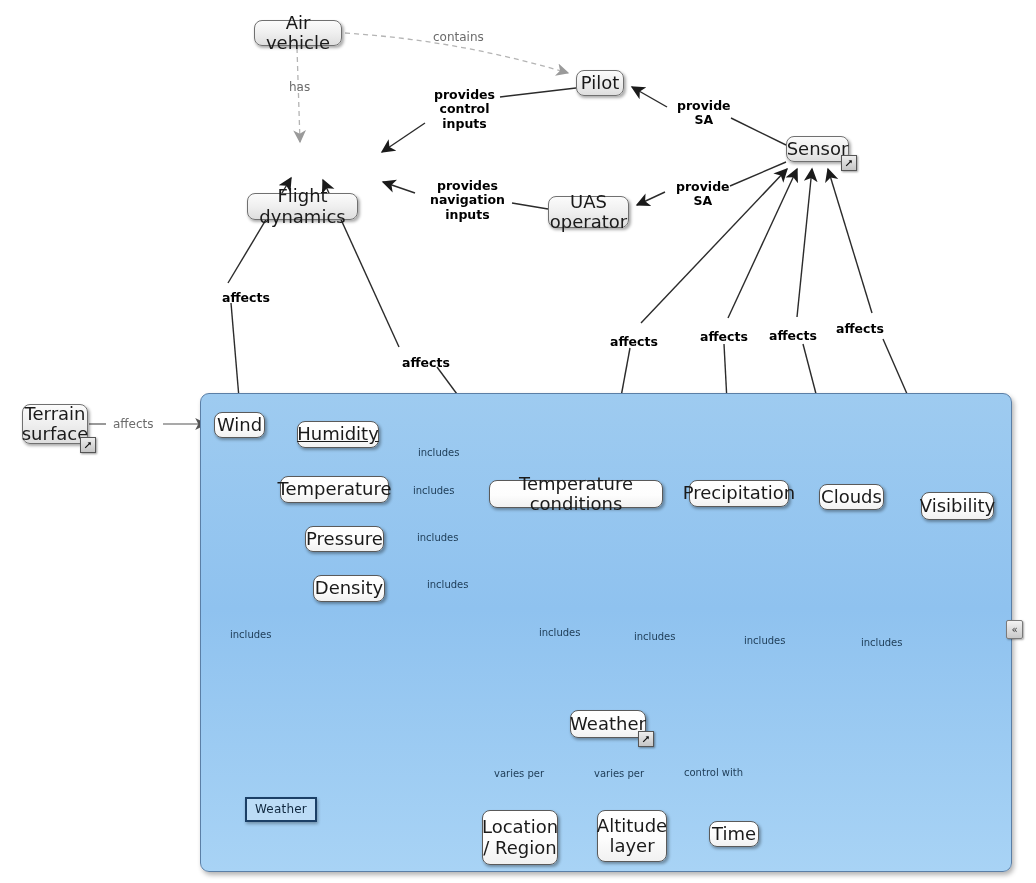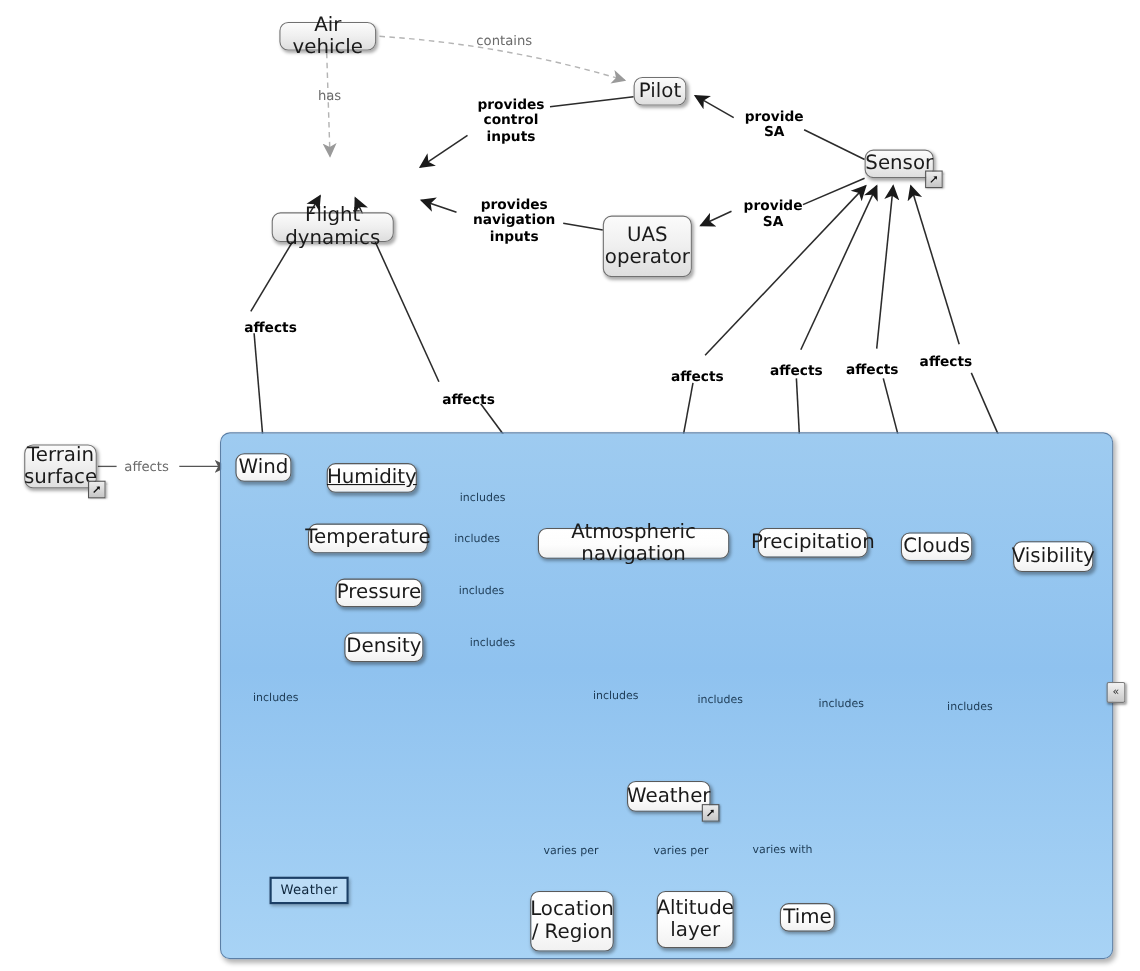--- a/index.html
+++ b/index.html
@@ -198,33 +198,33 @@
   <div class="panel-title" style="left:245px;top:797px;">Weather</div>
 
   <div id="node-layer">
       <div class="node grey" style="left: 254px; top: 20px; width: 88px; height: 26px;"><span>Air vehicle</span></div>
       <div class="node grey" style="left: 576px; top: 70px; width: 48px; height: 26px;"><span>Pilot</span></div>
       <div class="node grey" style="left: 786px; top: 136px; width: 63px; height: 26px;"><span>Sensor</span><div class="badge"><svg width="10" height="10" viewBox="0 0 10 10">
             <path d="M2.2,7.8 L7.2,2.8" stroke="#111" stroke-width="1.2" fill="none"></path>
             <path d="M4.6,2.4 L7.8,2.2 L7.6,5.4 Z" fill="#111"></path>
           </svg></div></div>
       <div class="node grey" style="left: 247px; top: 149px; width: 111px; height: 27px; margin-top: 44px;"><span>Flight dynamics</span></div>
-      <div class="node grey" style="left: 548px; top: 196px; width: 81px; height: 56px;"><span>UAS
+      <div class="node grey" style="left: 548px; top: 196px; width: 81px; height: 32px;"><span>UAS
 operator</span></div>
       <div class="node grey" style="left: 22px; top: 404px; width: 66px; height: 40px;"><span>Terrain
 surface</span><div class="badge"><svg width="10" height="10" viewBox="0 0 10 10">
             <path d="M2.2,7.8 L7.2,2.8" stroke="#111" stroke-width="1.2" fill="none"></path>
             <path d="M4.6,2.4 L7.8,2.2 L7.6,5.4 Z" fill="#111"></path>
           </svg></div></div>
       <div class="node light" style="left: 214px; top: 412px; width: 51px; height: 26px;"><span>Wind</span></div>
       <div class="node light" style="left: 297px; top: 421px; width: 82px; height: 27px; text-decoration: underline;"><span>Humidity</span></div>
       <div class="node light" style="left: 280px; top: 476px; width: 109px; height: 27px;"><span>Temperature</span></div>
       <div class="node light" style="left: 305px; top: 526px; width: 79px; height: 26px;"><span>Pressure</span></div>
       <div class="node light" style="left: 313px; top: 575px; width: 72px; height: 27px;"><span>Density</span></div>
-      <div class="node light" style="left: 489px; top: 480px; width: 174px; height: 28px;"><span>Atmospheric navigation</span></div>
+      <div class="node light" style="left: 489px; top: 480px; width: 174px; height: 28px;"><span>Temperature conditions</span></div>
       <div class="node light" style="left: 689px; top: 480px; width: 100px; height: 27px;"><span>Precipitation</span></div>
       <div class="node light" style="left: 819px; top: 484px; width: 65px; height: 26px;"><span>Clouds</span></div>
       <div class="node light" style="left: 921px; top: 492px; width: 73px; height: 28px;"><span>Visibility</span></div>
       <div class="node light" style="left: 570px; top: 710px; width: 76px; height: 28px;"><span>Weather</span><div class="badge"><svg width="10" height="10" viewBox="0 0 10 10">
             <path d="M2.2,7.8 L7.2,2.8" stroke="#111" stroke-width="1.2" fill="none"></path>
             <path d="M4.6,2.4 L7.8,2.2 L7.6,5.4 Z" fill="#111"></path>
           </svg></div></div>
       <div class="node light" style="left: 482px; top: 810px; width: 76px; height: 55px;"><span>Location
 / Region</span></div>
       <div class="node light" style="left: 597px; top: 810px; width: 70px; height: 52px;"><span>Altitude
@@ -256,16 +256,16 @@
       <div class="elabel soft" style="left: 413px; top: 485px; white-space: pre-line;">includes</div>
       <div class="elabel soft" style="left: 417px; top: 532px; white-space: pre-line;">includes</div>
       <div class="elabel soft" style="left: 427px; top: 579px; white-space: pre-line;">includes</div>
       <div class="elabel soft" style="left: 230px; top: 629px; white-space: pre-line;">includes</div>
       <div class="elabel soft" style="left: 539px; top: 627px; white-space: pre-line;">includes</div>
       <div class="elabel soft" style="left: 634px; top: 631px; white-space: pre-line;">includes</div>
       <div class="elabel soft" style="left: 744px; top: 635px; white-space: pre-line;">includes</div>
       <div class="elabel soft" style="left: 861px; top: 637px; white-space: pre-line;">includes</div>
       <div class="elabel soft" style="left: 494px; top: 768px; white-space: pre-line;">varies per</div>
       <div class="elabel soft" style="left: 594px; top: 768px; white-space: pre-line;">varies per</div>
-      <div class="elabel soft" style="left: 684px; top: 767px; white-space: pre-line;">varies with</div>
+      <div class="elabel soft" style="left: 684px; top: 767px; white-space: pre-line;">control with</div>
     </div>
 
 </div>
 
 </body></html>

